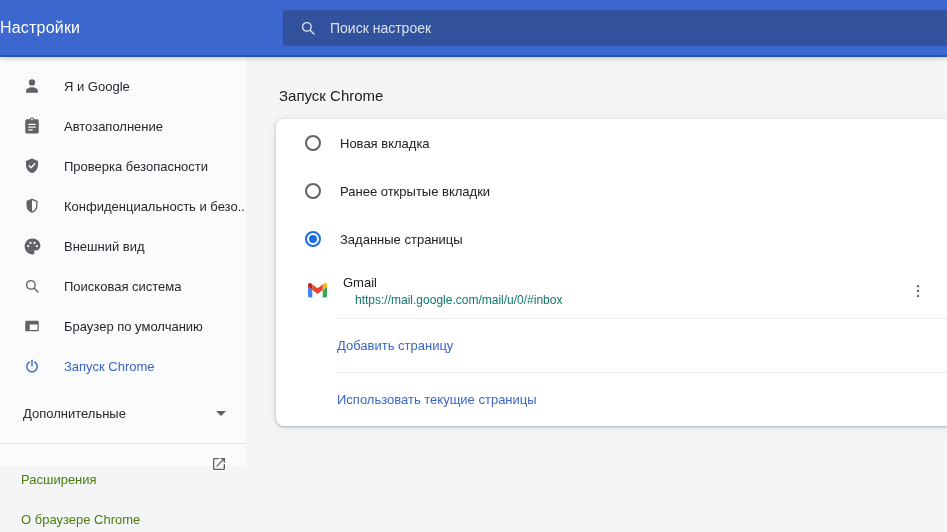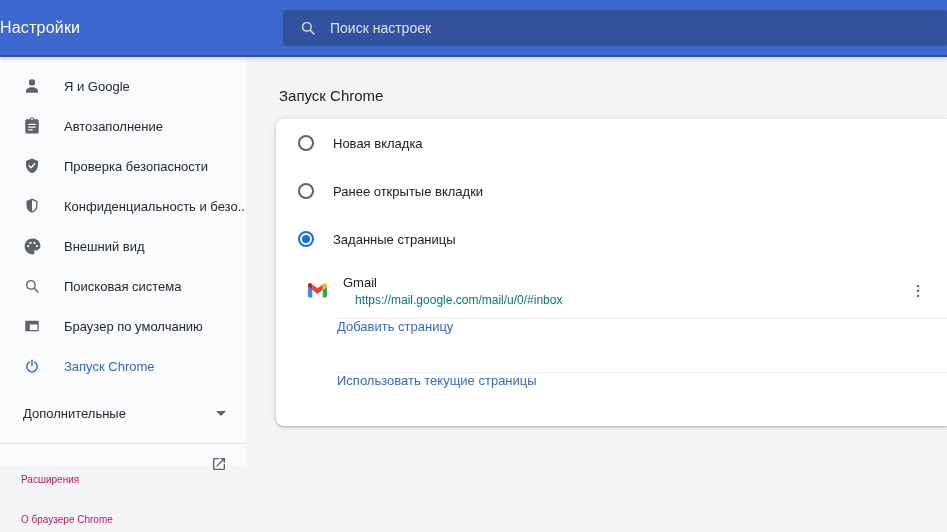--- a/index.html
+++ b/index.html
@@ -30,44 +30,44 @@
     justify-content:center; flex:none; }
   .nav-item .nlabel { margin-left:22px; font-size:13px; color:#24292e; white-space:nowrap; }
   .nav-item.selected .nlabel { color:#3a66c8; }
   .adv-row { height:40px; display:flex; align-items:center; padding-left:23px;
     margin-top:7px; cursor:pointer; }
   .adv-row .nlabel { font-size:13px; color:#24292e; }
   .adv-row .caret { margin-left:auto; margin-right:20px; display:flex; }
   .side-div { border-top:1px solid #e0e2e5; margin-top:10px; }
   .foot-row { height:40px; display:flex; align-items:center; padding-left:21px;
     cursor:pointer; }
-  .foot-row .nlabel { font-size:10px; color:#be185d;margin-top:31px; }
+  .foot-row .nlabel { font-size:13px; color:#4d7c0f;margin-top:31px; }
   .foot-row .licon { margin-left:auto; margin-right:19px; display:flex; }
   .foot-row:first-of-type { margin-top:6px; }
 
   
   .section-title { font-size:15px; color:#202124; margin:0 0 15px 3px; font-weight:400; }
   .card { background:#fff; border-radius:8px 0 0 8px; margin-right:0;
     box-shadow:0 1px 2px rgba(60,64,67,.30), 0 1px 6px 1px rgba(60,64,67,.12); }
-  .radio-row { height:48px; display:flex; align-items:center; padding-left:22px; cursor:pointer; }
+  .radio-row { height:48px; display:flex; align-items:center; padding-left:29px; cursor:pointer; }
   .radio { width:16px; height:16px; border:2px solid #5f6368; border-radius:50%;
     flex:none; position:relative; }
   .radio.checked { border-color:#1a6de8; }
   .radio.checked::after { content:''; position:absolute; inset:2px;
     background:#1a6de8; border-radius:50%; }
   .radio-label { margin-left:19px; font-size:13px; color:#202124; }
   .page-row { min-height:55px; display:flex; align-items:center; padding:8px 0 8px 32px; }
   .page-icon { width:20px; height:20px; display:flex; align-items:center; flex:none; }
   .page-texts { margin-left:15px; }
   .page-title { font-size:13px; color:#202124; margin-bottom:3px; }
   .page-url { font-size:12px; color:#0f766e;margin-left:12px; }
   .kebab { margin-left:auto; margin-right:20px; width:18px; height:24px;
     display:flex; align-items:center; justify-content:center; cursor:pointer; }
   .card-div { border-top:1px solid #ebedf0; margin-left:61px; }
-  .link-row { height:53px; display:flex; align-items:flex-start; padding-left:61px; cursor:pointer; }
+  .link-row { height:53px; display:flex; align-items:center; padding-left:61px; cursor:pointer; }
   .link { font-size:13px; color:#3a66c8; }
 </style>
 </head>
 <body>
 
 <div class="header">
   <div class="header-title">Настройки</div>
   <div class="searchbox">
     <span class="sicon">
       <svg width="18" height="18" viewBox="0 0 24 24" fill="none" stroke="#d9e1f7" stroke-width="1.8">

